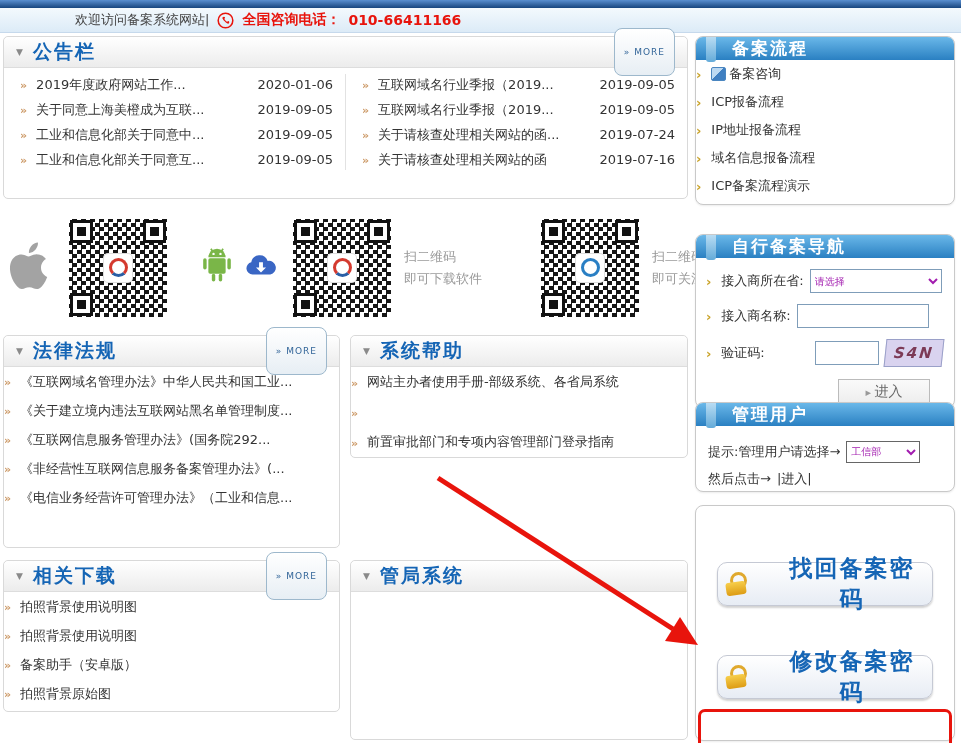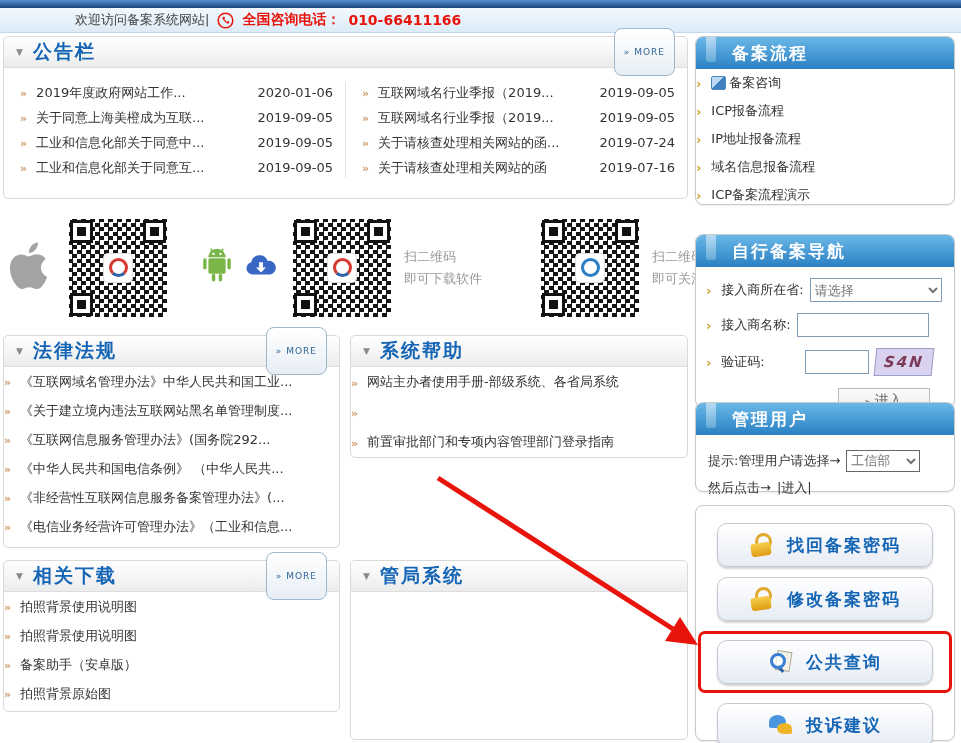--- a/index.html
+++ b/index.html
@@ -26,21 +26,21 @@
   }
   .tri{color:#8a8a8a;font-size:9px;margin-right:10px}
   .panel-title{color:#1565b5;font-weight:bold;font-size:19px;letter-spacing:2px}
   .more{
     margin-left:auto;font-size:9px;color:#369;background:linear-gradient(#fff,#e7eef4);
     border:1px solid #9db8cc;border-radius:8px;padding:18px 9px;cursor:pointer;
     font-family:"DejaVu Sans","Liberation Sans",sans-serif;letter-spacing:1px;
   }
 
   
-  .ann-body{display:flex;padding-top:12px}
+  .ann-body{display:flex;padding-top:4px}
   ul.plain{list-style:none;margin:0;padding:0}
   .ann-col{width:50%}
   .ann-col li{display:flex;align-items:center;height:25px;padding:0 12px 0 16px}
   .b-or::before{content:"\00BB";color:#c96;font-size:11px;font-weight:bold;margin-right:9px}
   .lnk{color:#333;cursor:pointer;flex:1;white-space:nowrap;overflow:hidden;text-decoration:none}
   .ann-date{margin-left:8px}
   .vdiv{width:1px;background:#e2e2e2;margin:2px 0}
 
   
   .qr-row{left:16px;top:205px;width:690px;height:125px;display:flex;align-items:center}
@@ -60,37 +60,37 @@
   .link-list{padding:10px 10px}
   .link-list li{display:flex;align-items:center}
   .laws li{height:29px}.help li{height:30px}.dl li{height:29px}
 
   .bureau-grid{display:grid;grid-template-columns:repeat(7,1fr);padding:12px 14px;row-gap:10px}
   .bureau-grid a{color:#333;cursor:pointer;text-decoration:none;white-space:nowrap}
 
   
   .side-panel{left:695px;width:260px;background:#fff;border:1px solid #c9c9c9;border-radius:8px;box-shadow:0 1px 2px rgba(0,0,0,.08)}
   .side-hd{
-    height:32px;border-radius:7px 7px 0 0;display:flex;align-items:center;position:relative;
+    height:23px;border-radius:7px 7px 0 0;display:flex;align-items:center;position:relative;
     background:linear-gradient(#6ab8e9,#2a80c2);color:#fff;font-weight:bold;font-size:17px;
     padding-left:36px;letter-spacing:2px;
   }
   .side-hd::before{content:"";position:absolute;left:10px;top:0;width:10px;height:25px;background:linear-gradient(#b8dcf3,#64abd9);border-radius:0 0 3px 3px}
   .side-list{padding:10px 12px}
   .side-list li{display:flex;align-items:center;height:28px;color:#333}
   .b-ye::before{content:"\203A";color:#c9a227;font-weight:bold;margin-right:10px}
   .mini-icon{display:inline-block;width:13px;height:12px;margin-right:3px}
   .icon-consult{background:linear-gradient(135deg,#bcd9f2 45%,#3f7fc1 45%);border:1px solid #4a86c0;border-radius:2px}
 
   
   .form-row{display:flex;align-items:center;margin:11px 8px 0 10px}
   .form-row .flabel{margin-right:6px;white-space:nowrap}
   select,input[type=text]{
     border:1px solid #7f9db9;height:24px;box-sizing:border-box;background:#fff;
-    font-family:inherit;font-size:13px;color:#737373;
+    font-family:inherit;font-size:10px;color:#a21caf;
   }
   .sel-province{width:132px}
   .inp-isp{width:132px}
   .inp-captcha{width:64px;margin-right:6px}
   .captcha-box{
     width:56px;height:26px;background:#d9d3ef;border:1px solid #9aa0c8;display:flex;align-items:center;justify-content:center;
     font-style:italic;font-weight:bold;font-size:15px;color:#7c3a56;transform:skewX(-6deg);letter-spacing:2px;
   }
   .enter-btn{
     display:block;margin:12px 24px 0 auto;width:92px;height:26px;background:linear-gradient(#fafafa,#ededed);
@@ -102,24 +102,24 @@
   .admin-body{padding:12px 12px;line-height:27px}
   .admin-row{display:flex;align-items:center;gap:6px}
   .sel-admin{width:74px;height:22px;border-color:#666}
   .admin-enter{color:#333;cursor:pointer}
 
   
   .actions-body{padding:7px 0 0 0}
   .btn-wrap{display:flex;justify-content:center;margin:10px 0}
   .btn-wrap.hl{border:3px solid #e8140c;margin:10px 2px;padding:6px 0;border-radius:7px}
   .big-btn{
-    width:216px;height:44px;display:flex;align-items:center;justify-content:center;gap:12px;
+    width:216px;height:44px;display:flex;align-items:center;justify-content:center;gap:28px;
     background:linear-gradient(#ffffff,#e7ecf4);border:1px solid #c5c9d4;border-radius:10px;
-    box-shadow:0 2px 2px rgba(0,0,0,.18);color:#1565b5;font-weight:bold;font-size:17px;cursor:pointer;
-    font-family:inherit;letter-spacing:2px;
+    box-shadow:0 2px 2px rgba(0,0,0,.18);color:#1565b5;font-weight:bold;font-size:23px;cursor:pointer;
+    font-family:inherit;letter-spacing:2px;margin-top:39px;
   }
   .btn-icon{position:relative;width:26px;height:26px;flex:0 0 auto}
   .icon-lock::before{content:"";position:absolute;left:6px;top:1px;width:11px;height:11px;border:3px solid #e0a92e;border-radius:50%}
   .icon-lock::after{content:"";position:absolute;left:2px;top:11px;width:20px;height:13px;background:linear-gradient(#f7ce4b,#dd9c14);border-radius:3px;transform:rotate(-8deg)}
   .icon-search::before{content:"";position:absolute;right:3px;top:2px;width:13px;height:18px;background:#f2f1e6;border:1px solid #a9a994;transform:rotate(9deg)}
   .icon-search::after{content:"";position:absolute;left:2px;top:4px;width:10px;height:10px;border:3px solid #3a7fd5;border-radius:50%;background:rgba(255,255,255,.75)}
   .icon-search i{position:absolute;left:11px;top:16px;width:3px;height:8px;background:#2a5fa5;transform:rotate(-45deg)}
   .icon-chat::before{content:"";position:absolute;left:1px;top:3px;width:17px;height:13px;background:#4a97e0;border-radius:55% 55% 55% 15%}
   .icon-chat::after{content:"";position:absolute;left:9px;top:11px;width:15px;height:11px;background:#f0b428;border-radius:55% 55% 15% 55%}
 
@@ -272,24 +272,20 @@
       <li>
       <span class="b-or"></span>
       <a class="lnk">《关于建立境内违法互联网站黑名单管理制度...</a>
     </li>
       <li>
       <span class="b-or"></span>
       <a class="lnk">《互联网信息服务管理办法》(国务院292...</a>
     </li>
       <li>
       <span class="b-or"></span>
-      <a class="lnk">《中华人民共和国电信条例》 （中华人民共...</a>
-    </li>
-      <li>
-      <span class="b-or"></span>
       <a class="lnk">《非经营性互联网信息服务备案管理办法》(...</a>
     </li>
       <li>
       <span class="b-or"></span>
       <a class="lnk">《电信业务经营许可管理办法》（工业和信息...</a>
     </li>
     </ul>
 </div>
 
 <div class="abs panel" style="left:350px;top:335px;width:338px;height:123px">
@@ -419,21 +415,21 @@
       <option>请选择</option>
     </select>
   </div>
   <div class="form-row">
     <span class="b-ye"></span>
     <span class="flabel">接入商名称:</span>
     <input type="text" class="inp-isp" style="">
   </div>
   <div class="form-row">
     <span class="b-ye"></span>
-    <span class="flabel" style="margin-right:40px">验证码:</span>
+    <span class="flabel" style="margin-right:50px">验证码:</span>
     <input type="text" class="inp-captcha" style="">
     <span class="captcha-box">S4N</span>
   </div>
   <button class="enter-btn">进入</button>
 </div>
 
 <div class="abs side-panel" style="top:402px;height:90px">
   <div class="side-hd">管理用户</div>
   <div class="admin-body">
     <div class="admin-row">

